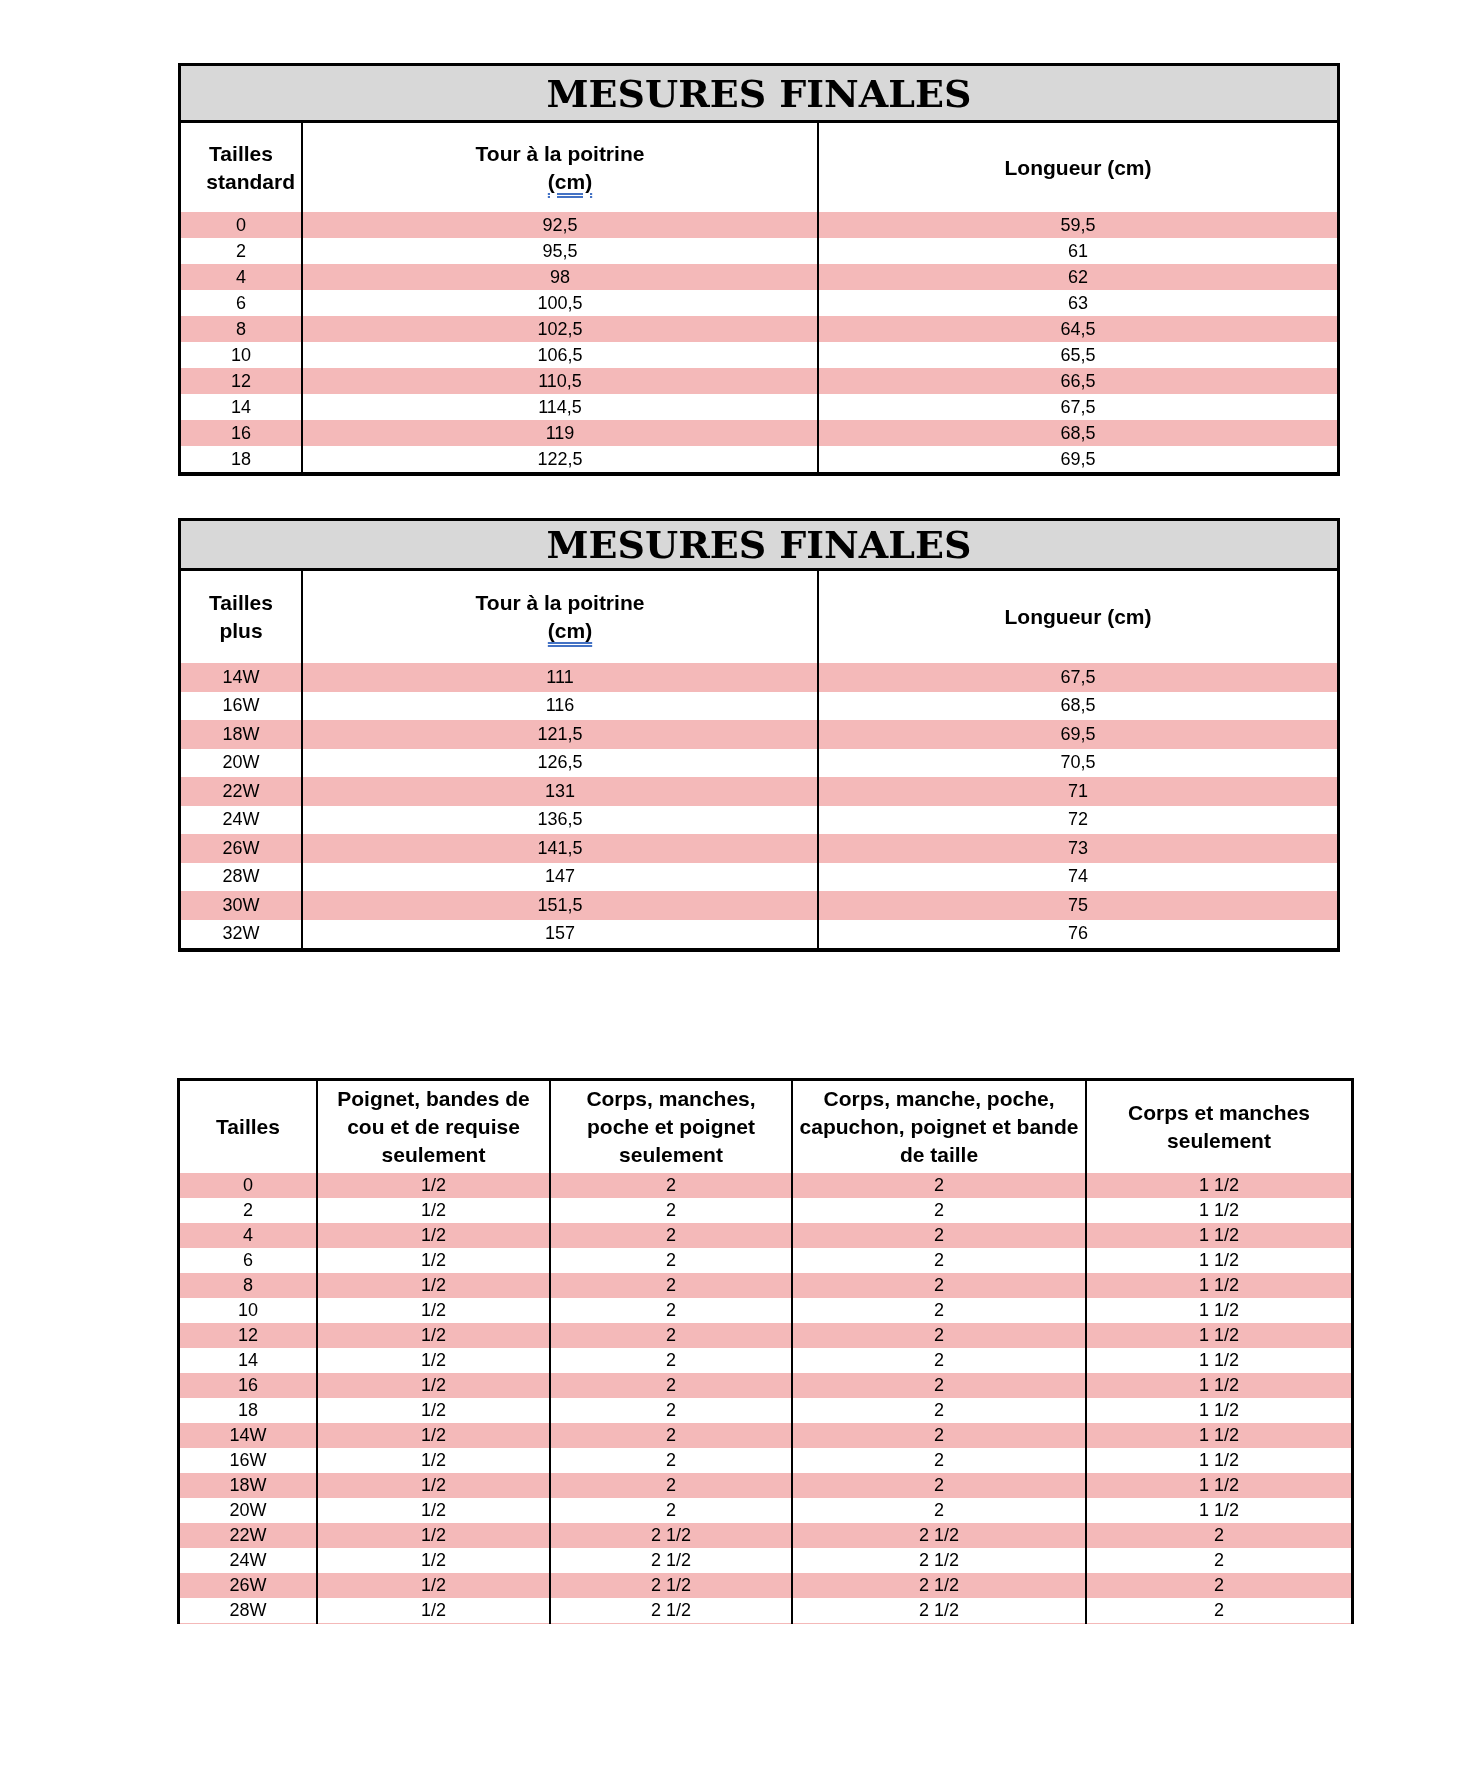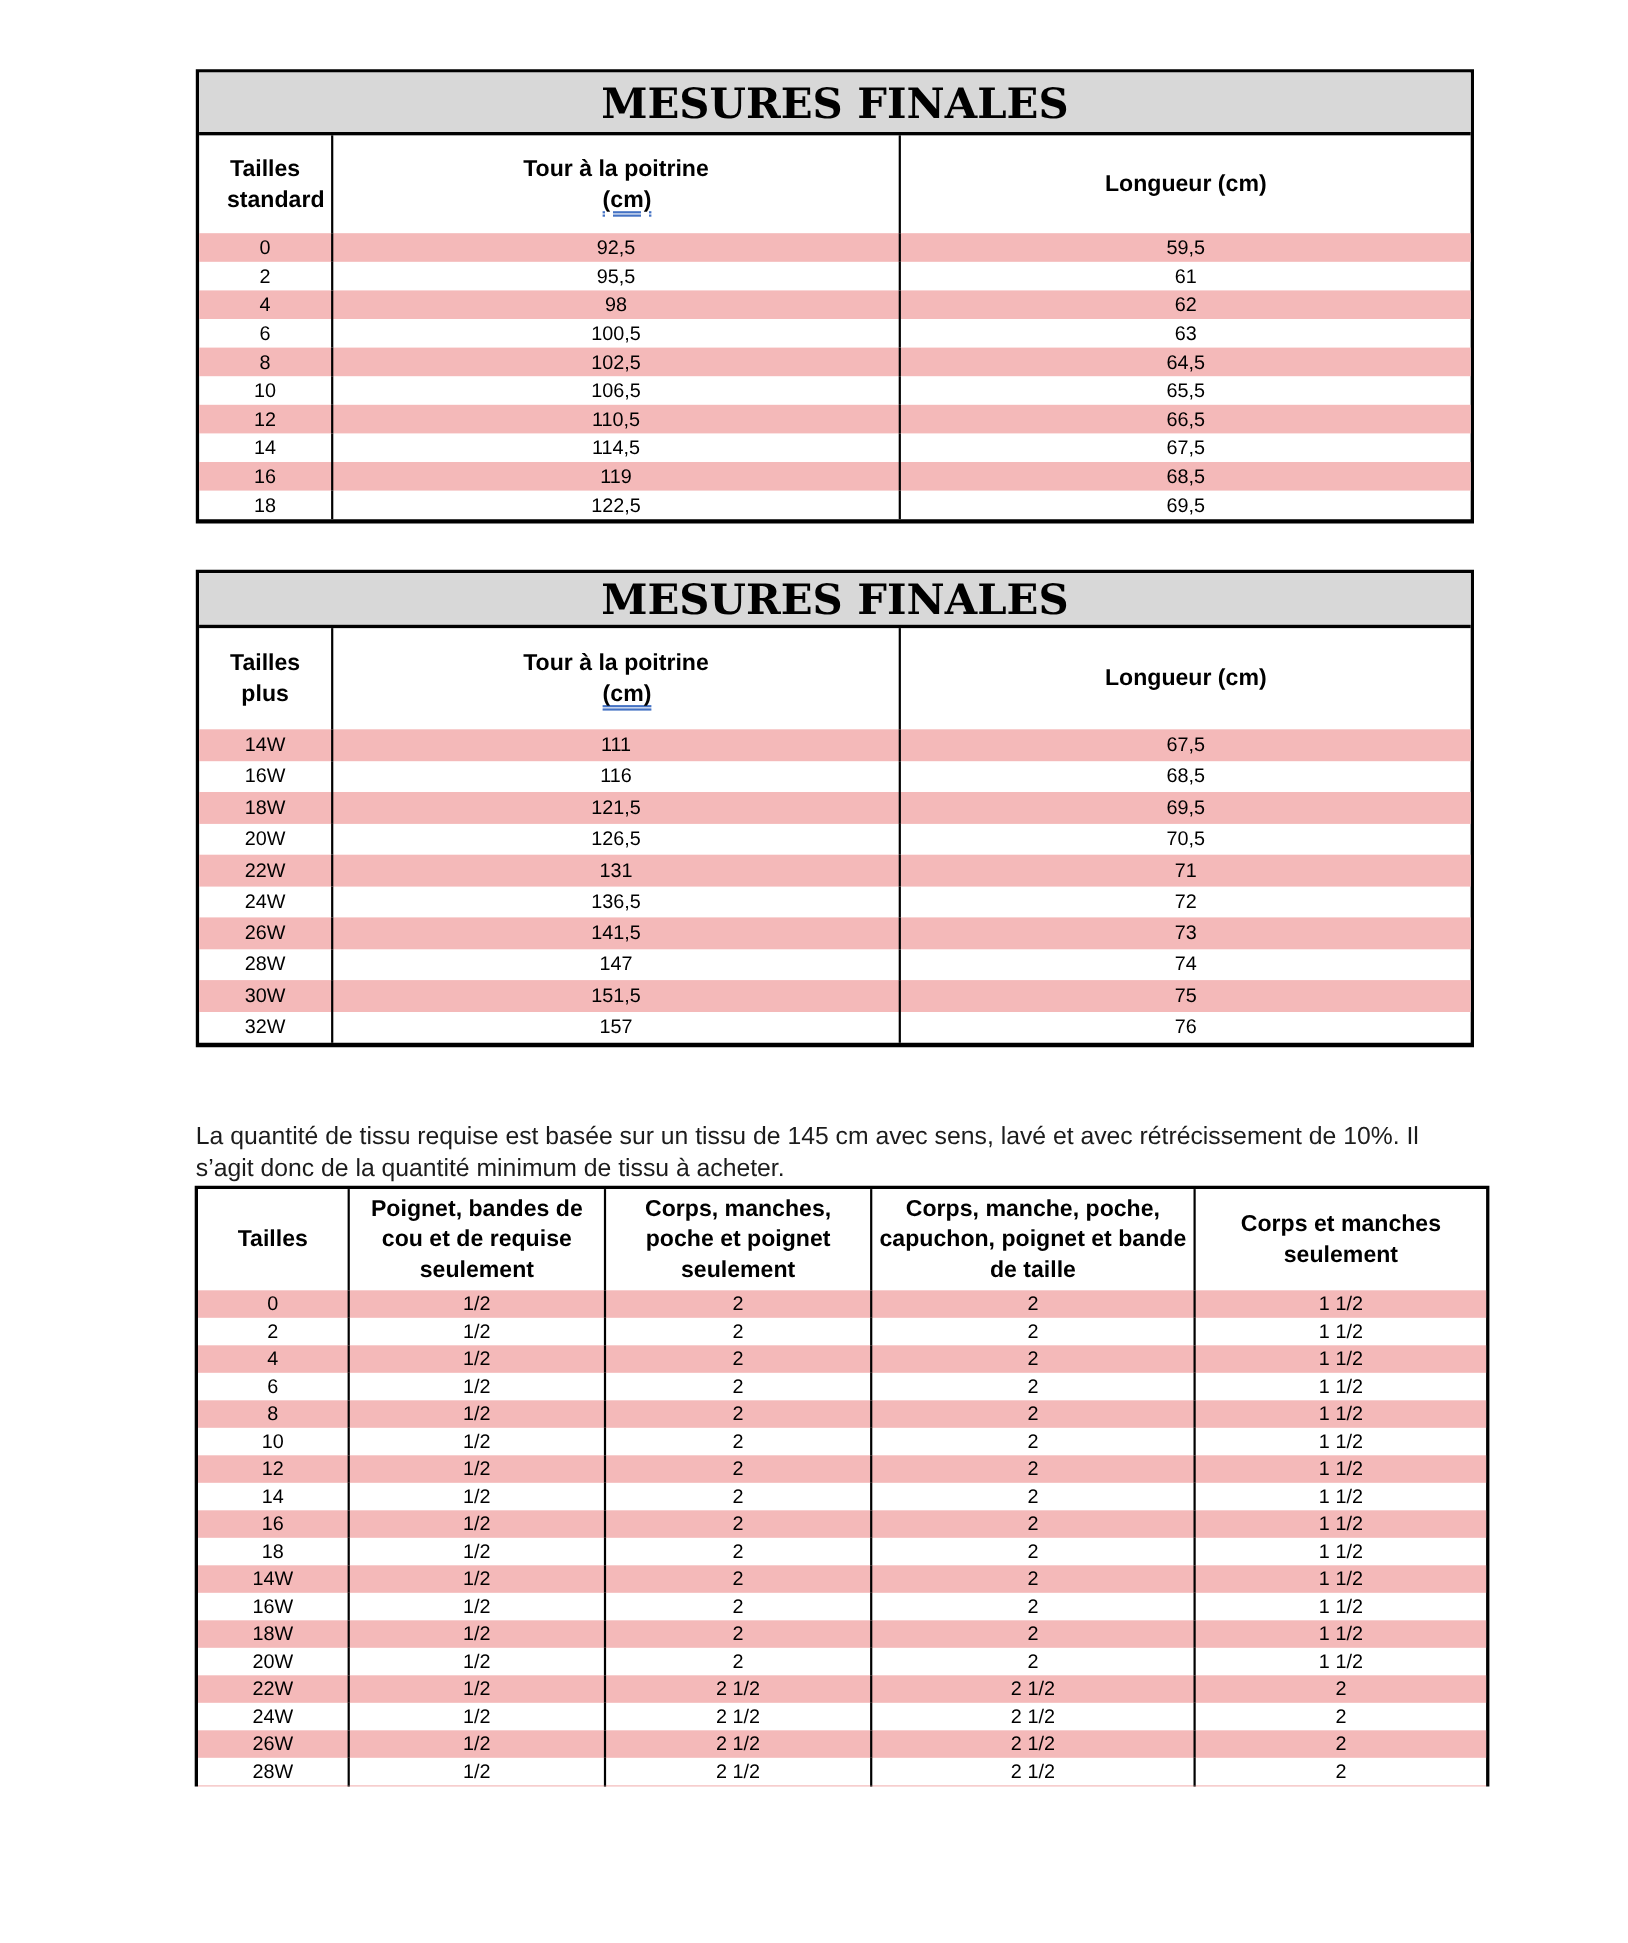--- a/index.html
+++ b/index.html
@@ -1,17 +1,17 @@
 <!DOCTYPE html>
 <html><head>
 <meta charset="utf-8">
 <style>
   html,body{margin:0;padding:0;}
   body{background:#ffffff;font-family:"Liberation Sans",sans-serif;}
-  .page{position:relative;width:1480px;height:1624px;background:#ffffff;overflow:hidden;}
+  .page{position:relative;width:1480px;height:1624px;background:#ffffff;overflow:hidden;border-radius:10px;}
 
   .tbl{position:absolute;border:3px solid #000;border-bottom-width:4px;background:#fff;box-sizing:border-box;}
   .tbl .title{background:#d8d8d8;border-bottom:3px solid #000;display:flex;align-items:center;justify-content:center;
     font-family:"DejaVu Serif",serif;font-weight:bold;font-size:38px;letter-spacing:0px;color:#000;}
   .tbl table{border-collapse:collapse;table-layout:fixed;width:100%;}
   .tbl th{border-left:2px solid #000;font-weight:700;font-size:21px;line-height:1.32;text-align:center;
     vertical-align:middle;padding:0 6px;color:#000;}
   .tbl th:first-child{border-left:none;}
   .tbl td{border-left:2px solid #000;text-align:center;font-size:18px;color:#000;padding:0;}
   .tbl td:first-child{border-left:none;}
@@ -175,24 +175,20 @@
           </tr>
           <tr class="white">
             <td>32W</td>
             <td>157</td>
             <td>76</td>
           </tr>
         </tbody>
     </table>
   </div>
 
-  <div class="para">
-    <span>La quantité de tissu requise est basée sur un tissu de 145 cm avec sens, lavé et avec rétrécissement de 10%. Il</span>
-    <span>s’agit donc de la quantité minimum de tissu à acheter.</span>
-  </div>
 
   <div class="tbl" style="left:177px;top:1078px;width:1177px;">
     <table>
       <colgroup>
           <col style="width:137px">
           <col style="width:233px">
           <col style="width:242px">
           <col style="width:294px">
           <col>
         </colgroup>

